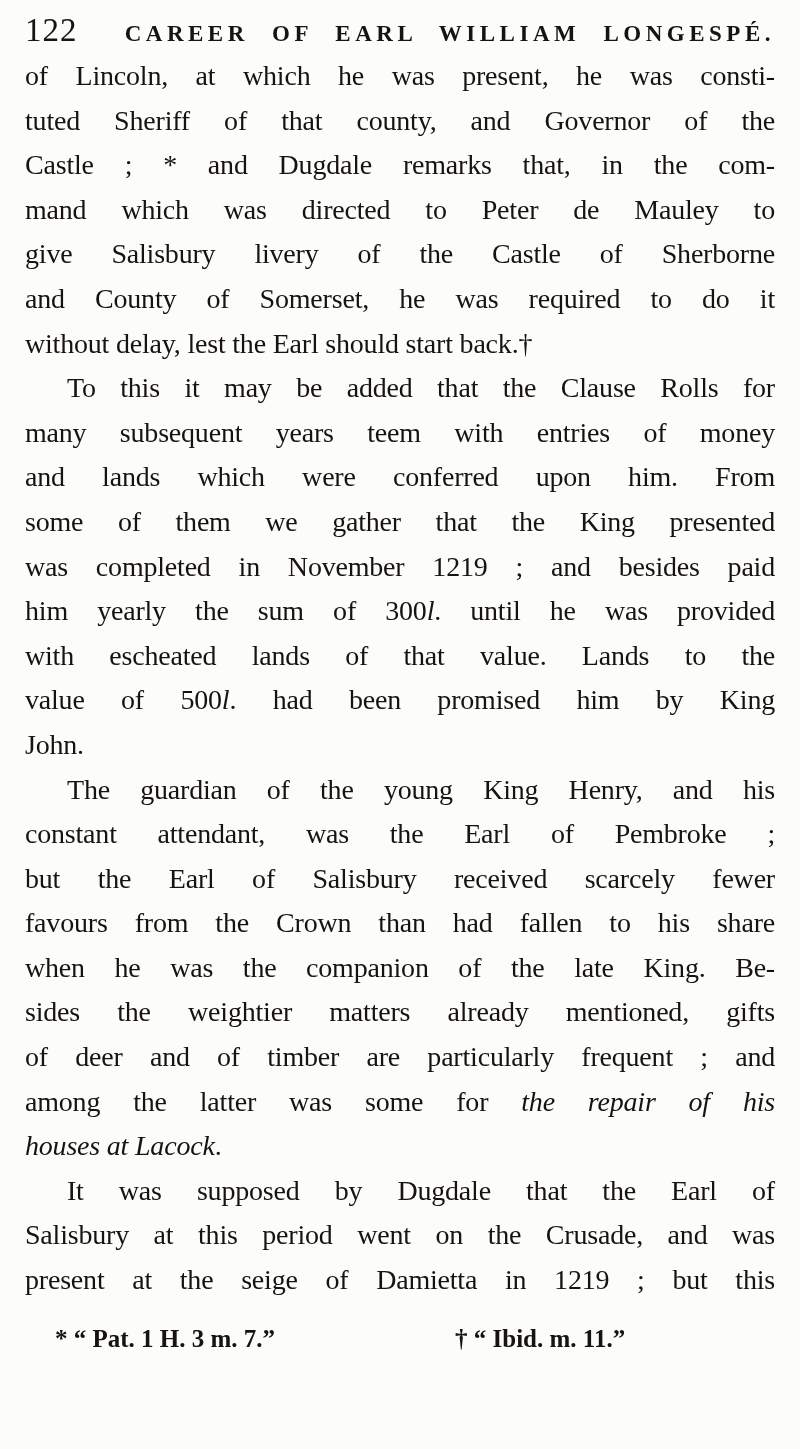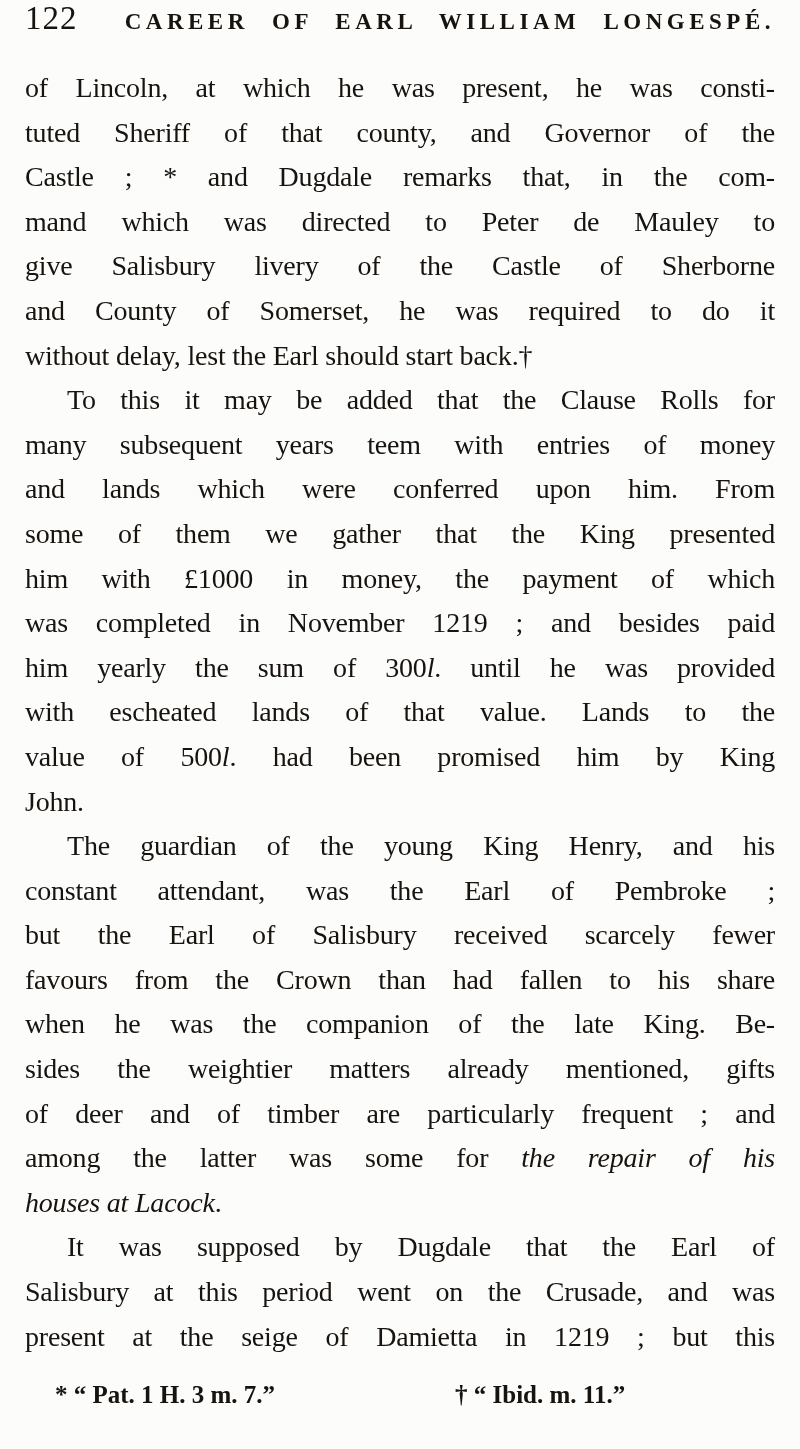--- a/index.html
+++ b/index.html
@@ -6,41 +6,41 @@
   body {
     width: 800px; height: 1449px;
     background: #fcfcfa;
     color: #17130f;
     font-family: "Liberation Serif", "DejaVu Serif", serif;
     overflow: hidden;
   }
   .page {
     box-sizing: border-box;
     width: 800px; height: 1449px;
-    padding: 0 25px 0 25px;
+    padding: 12px 25px 0 25px;
   }
   .header {
     display: flex;
     align-items: baseline;
     height: 42px;
   }
   .pagenum {
     display: inline-block;
     width: 105px;
     font-size: 33px;
     letter-spacing: 1px;
   }
   .running-title {
     font-size: 23px;
     letter-spacing: 4.5px;
     word-spacing: 13px;
     white-space: nowrap;
     font-weight: bold;
   }
-  .body-block { margin-top: 24px; }
+  .body-block { }
   .paragraph { margin: 0; }
   .line {
     font-size: 28px;
     line-height: 44.6px;
     letter-spacing: -0.2px;
     text-align: justify;
     text-align-last: justify;
     white-space: nowrap;
   }
   .line.flush { text-align-last: left; }
@@ -73,21 +73,20 @@
         <div class="line"><span>mand which was directed to Peter de Mauley to</span></div>
         <div class="line"><span>give Salisbury livery of the Castle of Sherborne</span></div>
         <div class="line"><span>and County of Somerset, he was required to do it</span></div>
         <div class="line flush"><span>without delay, lest the Earl should start back.†</span></div>
       </div>
       <div class="paragraph">
         <div class="line indent"><span>To this it may be added that the Clause Rolls for</span></div>
         <div class="line"><span>many subsequent years teem with entries of money</span></div>
         <div class="line"><span>and lands which were conferred upon him.  From</span></div>
         <div class="line"><span>some of them we gather that the King presented</span></div>
-        <div class="line"><span>him with £1000 in money, the payment of which</span></div>
         <div class="line"><span>was completed in November 1219 ; and besides paid</span></div>
         <div class="line"><span>him yearly the sum of 300</span><em>l</em><span>. until he was provided</span></div>
         <div class="line"><span>with escheated lands of that value.  Lands to the</span></div>
         <div class="line"><span>value of 500</span><em>l</em><span>. had been promised him by King</span></div>
         <div class="line flush"><span>John.</span></div>
       </div>
       <div class="paragraph">
         <div class="line indent"><span>The guardian of the young King Henry, and his</span></div>
         <div class="line"><span>constant attendant, was the Earl of Pembroke ;</span></div>
         <div class="line"><span>but the Earl of Salisbury received scarcely fewer</span></div>

